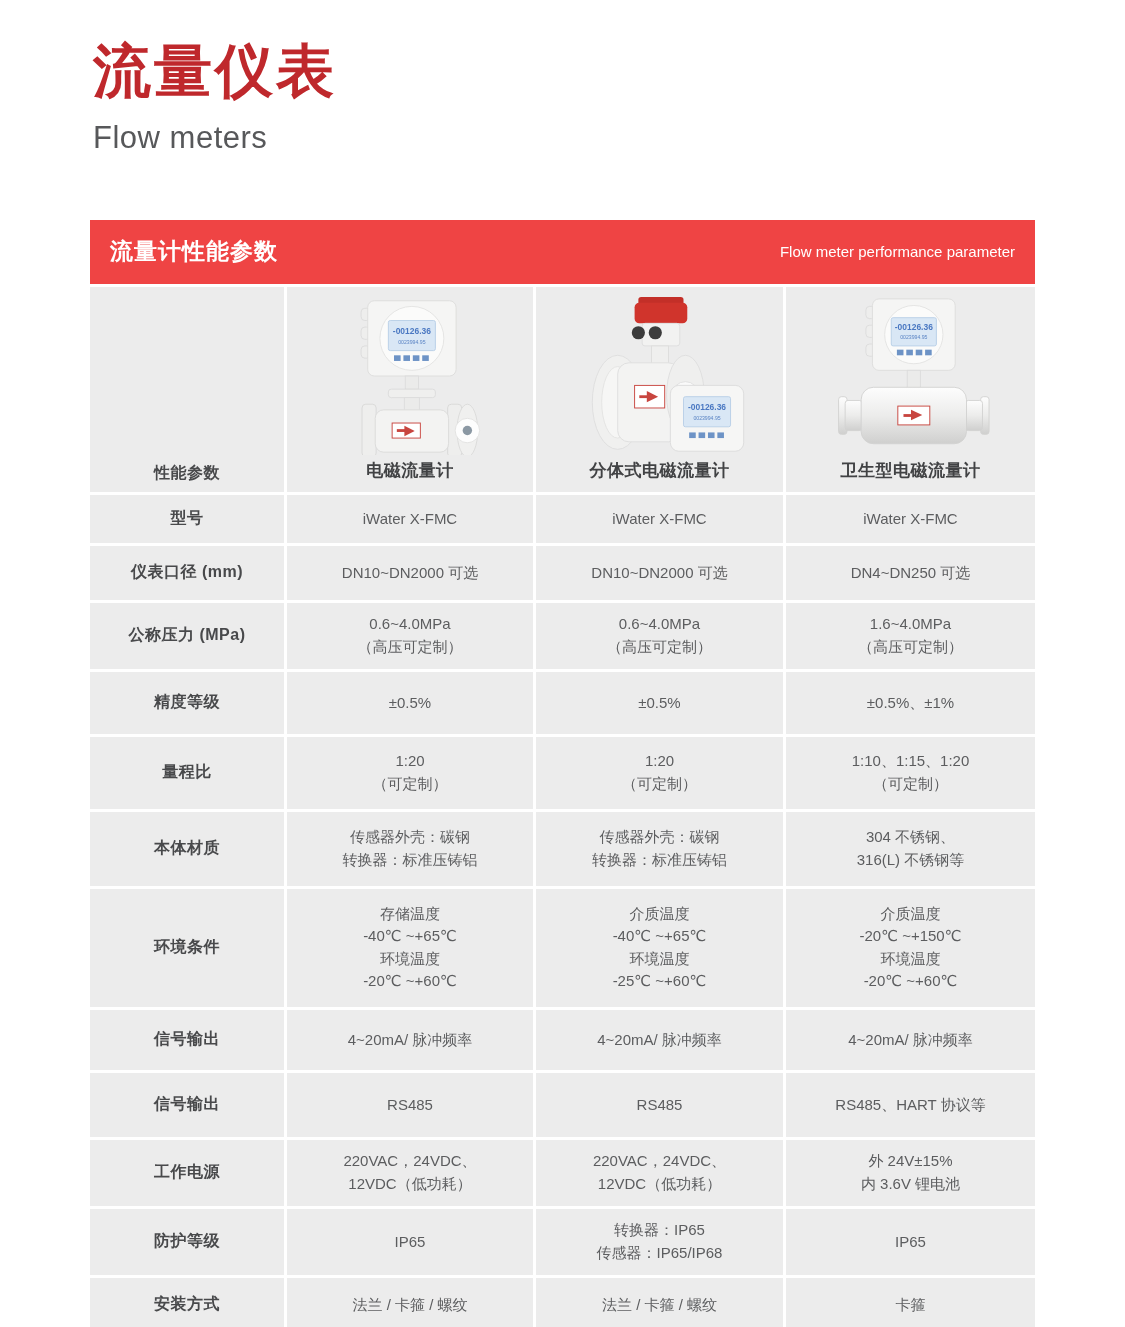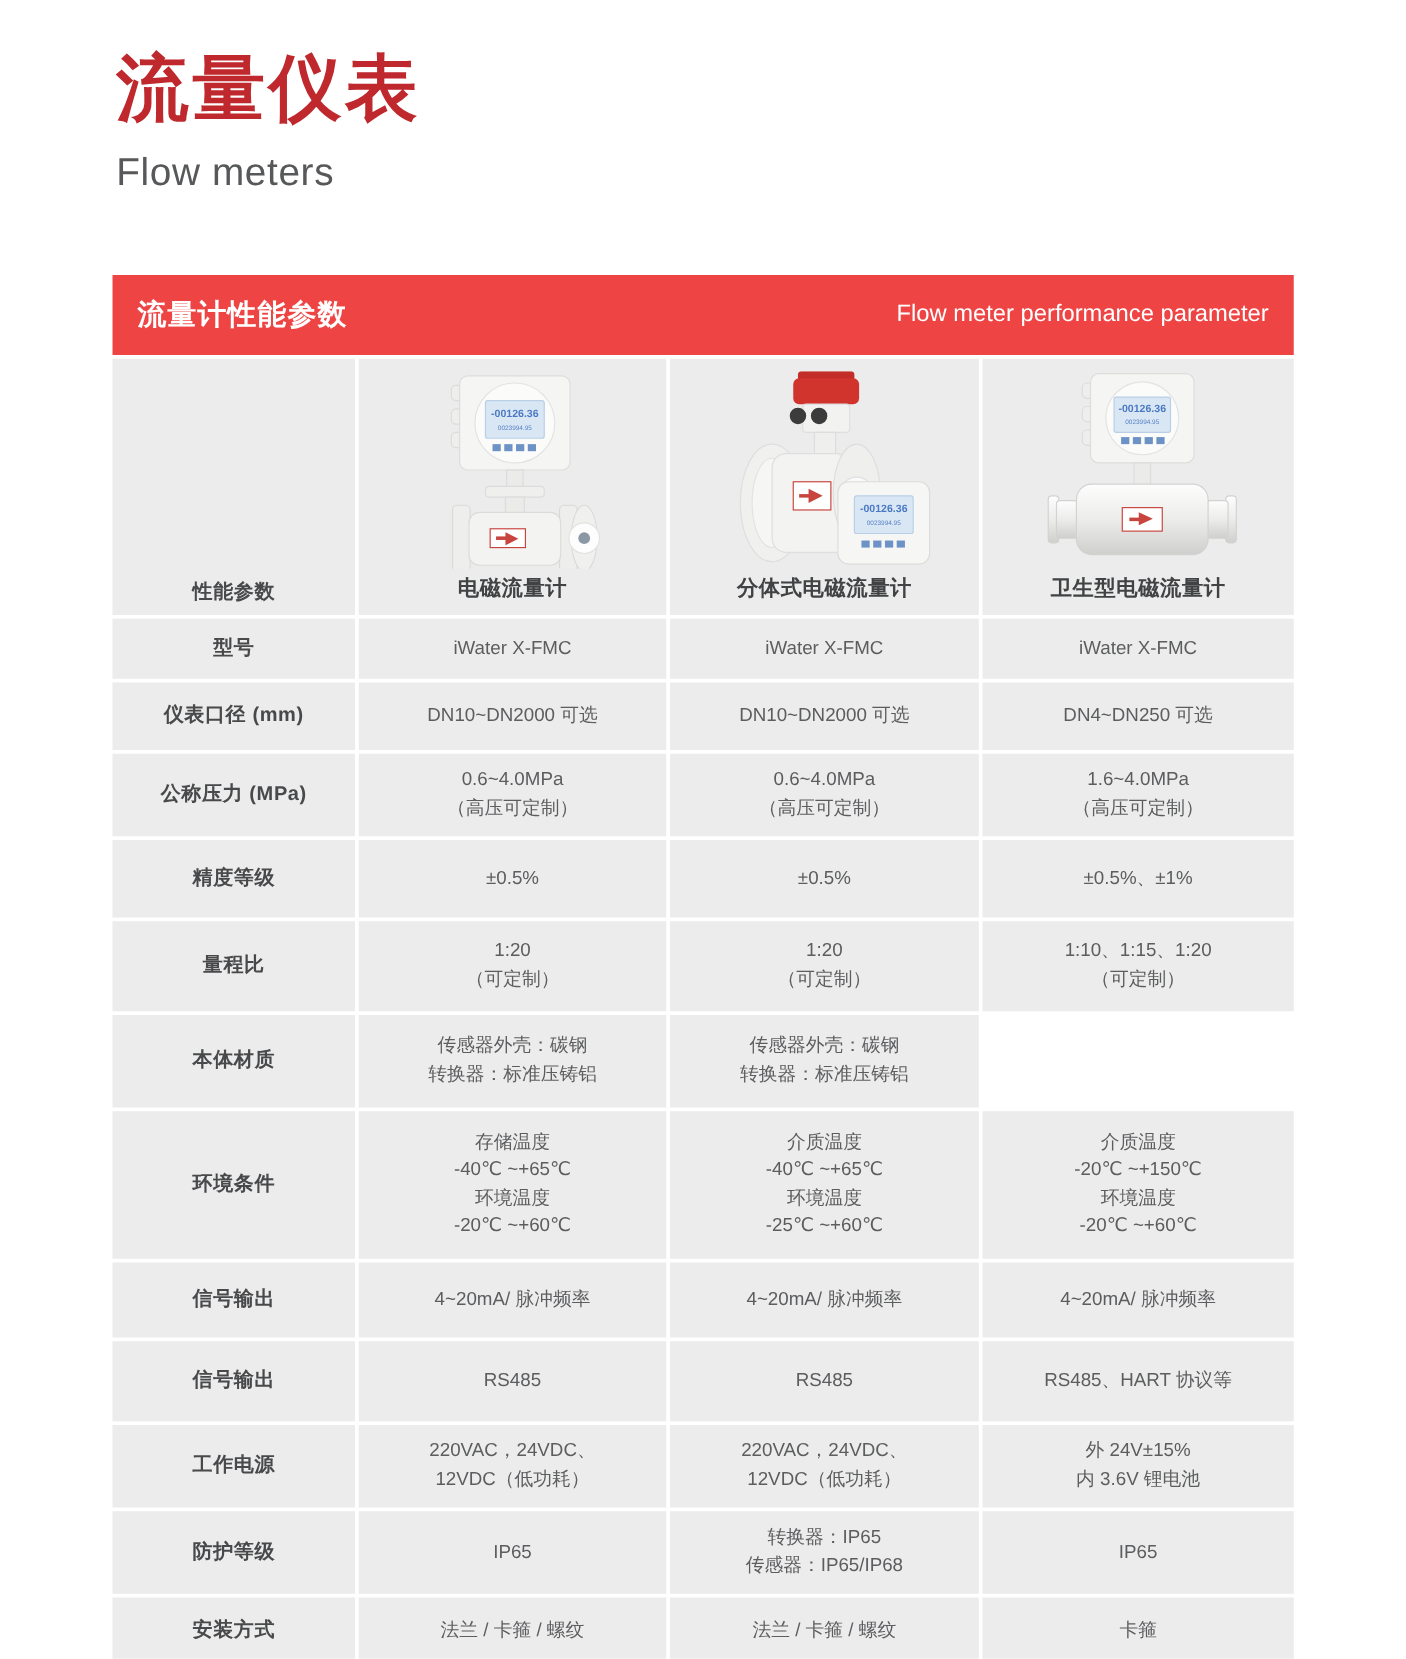--- a/index.html
+++ b/index.html
@@ -20,21 +20,21 @@
     color: #57585a; letter-spacing: 0.5px;
   }
 
   .spec-table { width: 945px; margin: 64px 0 0 90px; }
   .thead {
     height: 64px; background: #ef4444; color: #ffffff;
     display: flex; align-items: center; justify-content: space-between;
     padding: 0 20px; margin-bottom: 3px;
   }
   .thead-left  { font-size: 23px; font-weight: bold; letter-spacing: 1px; }
-  .thead-right { font-size: 19px; font-weight: 400; }
+  .thead-right { font-size: 15px; font-weight: 400; }
 
   .row {
     display: grid;
     grid-template-columns: 194px 246px 247px 249px;
     gap: 3px; margin-bottom: 3px;
   }
   .cell { background: #ececec; min-height: 100%; }
   .lbl {
     display: flex; align-items: center; justify-content: center;
     font-weight: bold; color: #48494b; font-size: 16px; letter-spacing: 0.5px;
@@ -208,20 +208,22 @@
     <div class="cell val">1:10、1:15、1:20
 （可定制）</div>
   </div>
 
   <div class="row" style="height:74px">
     <div class="cell lbl">本体材质</div>
     <div class="cell val">传感器外壳：碳钢
 转换器：标准压铸铝</div>
     <div class="cell val">传感器外壳：碳钢
 转换器：标准压铸铝</div>
+    <div class="cell val">304 不锈钢、
+316(L) 不锈钢等</div>
   </div>
 
   <div class="row" style="height:118px">
     <div class="cell lbl">环境条件</div>
     <div class="cell val">存储温度
 -40℃ ~+65℃
 环境温度
 -20℃ ~+60℃</div>
     <div class="cell val">介质温度
 -40℃ ~+65℃

